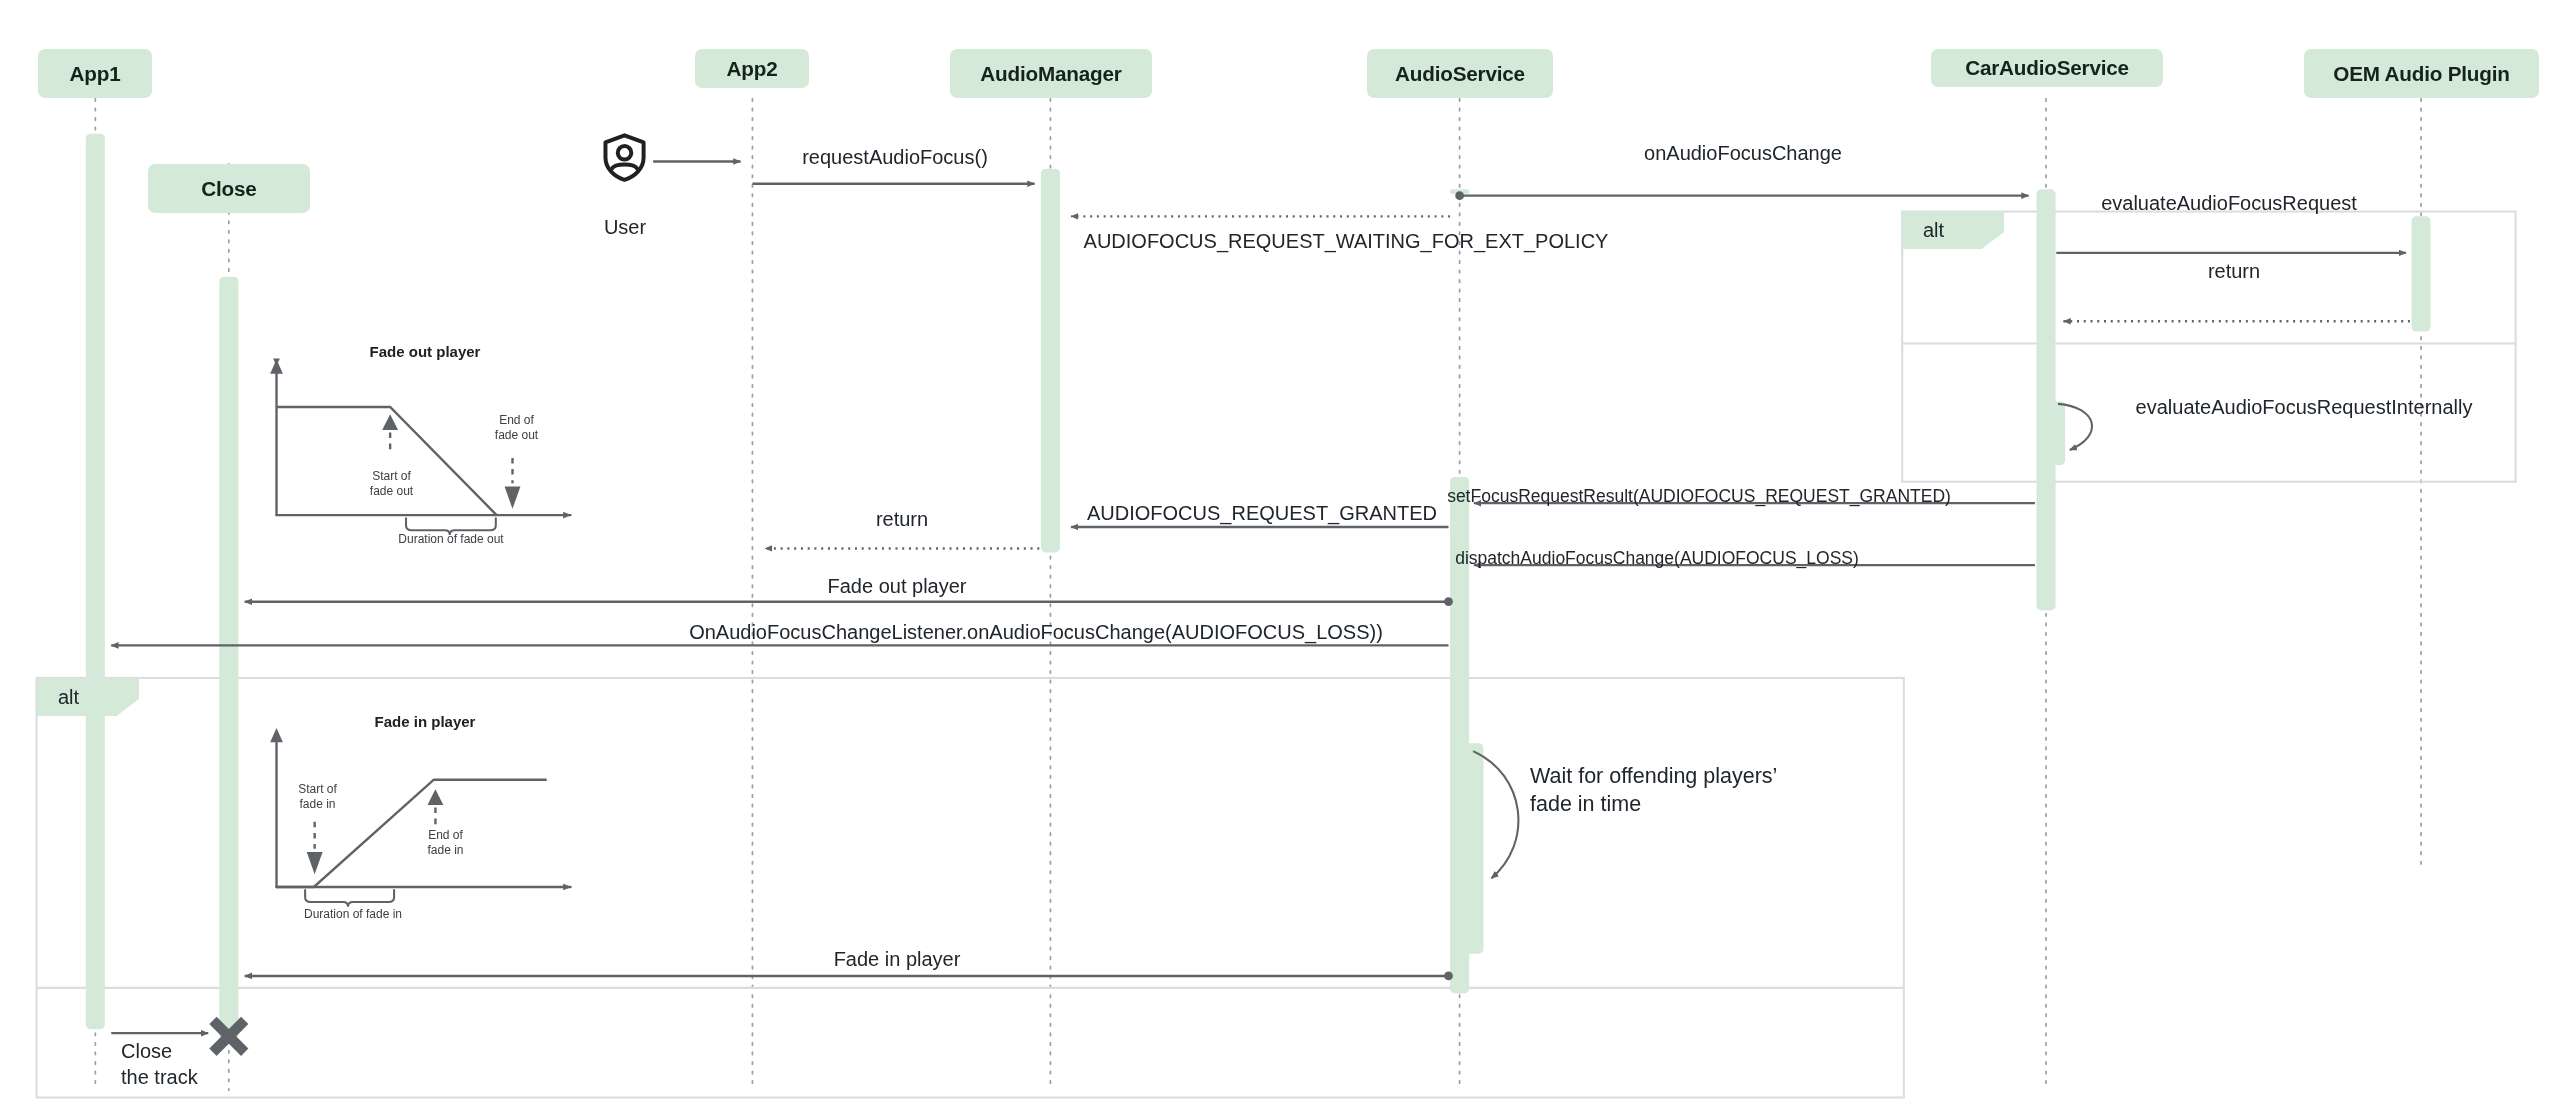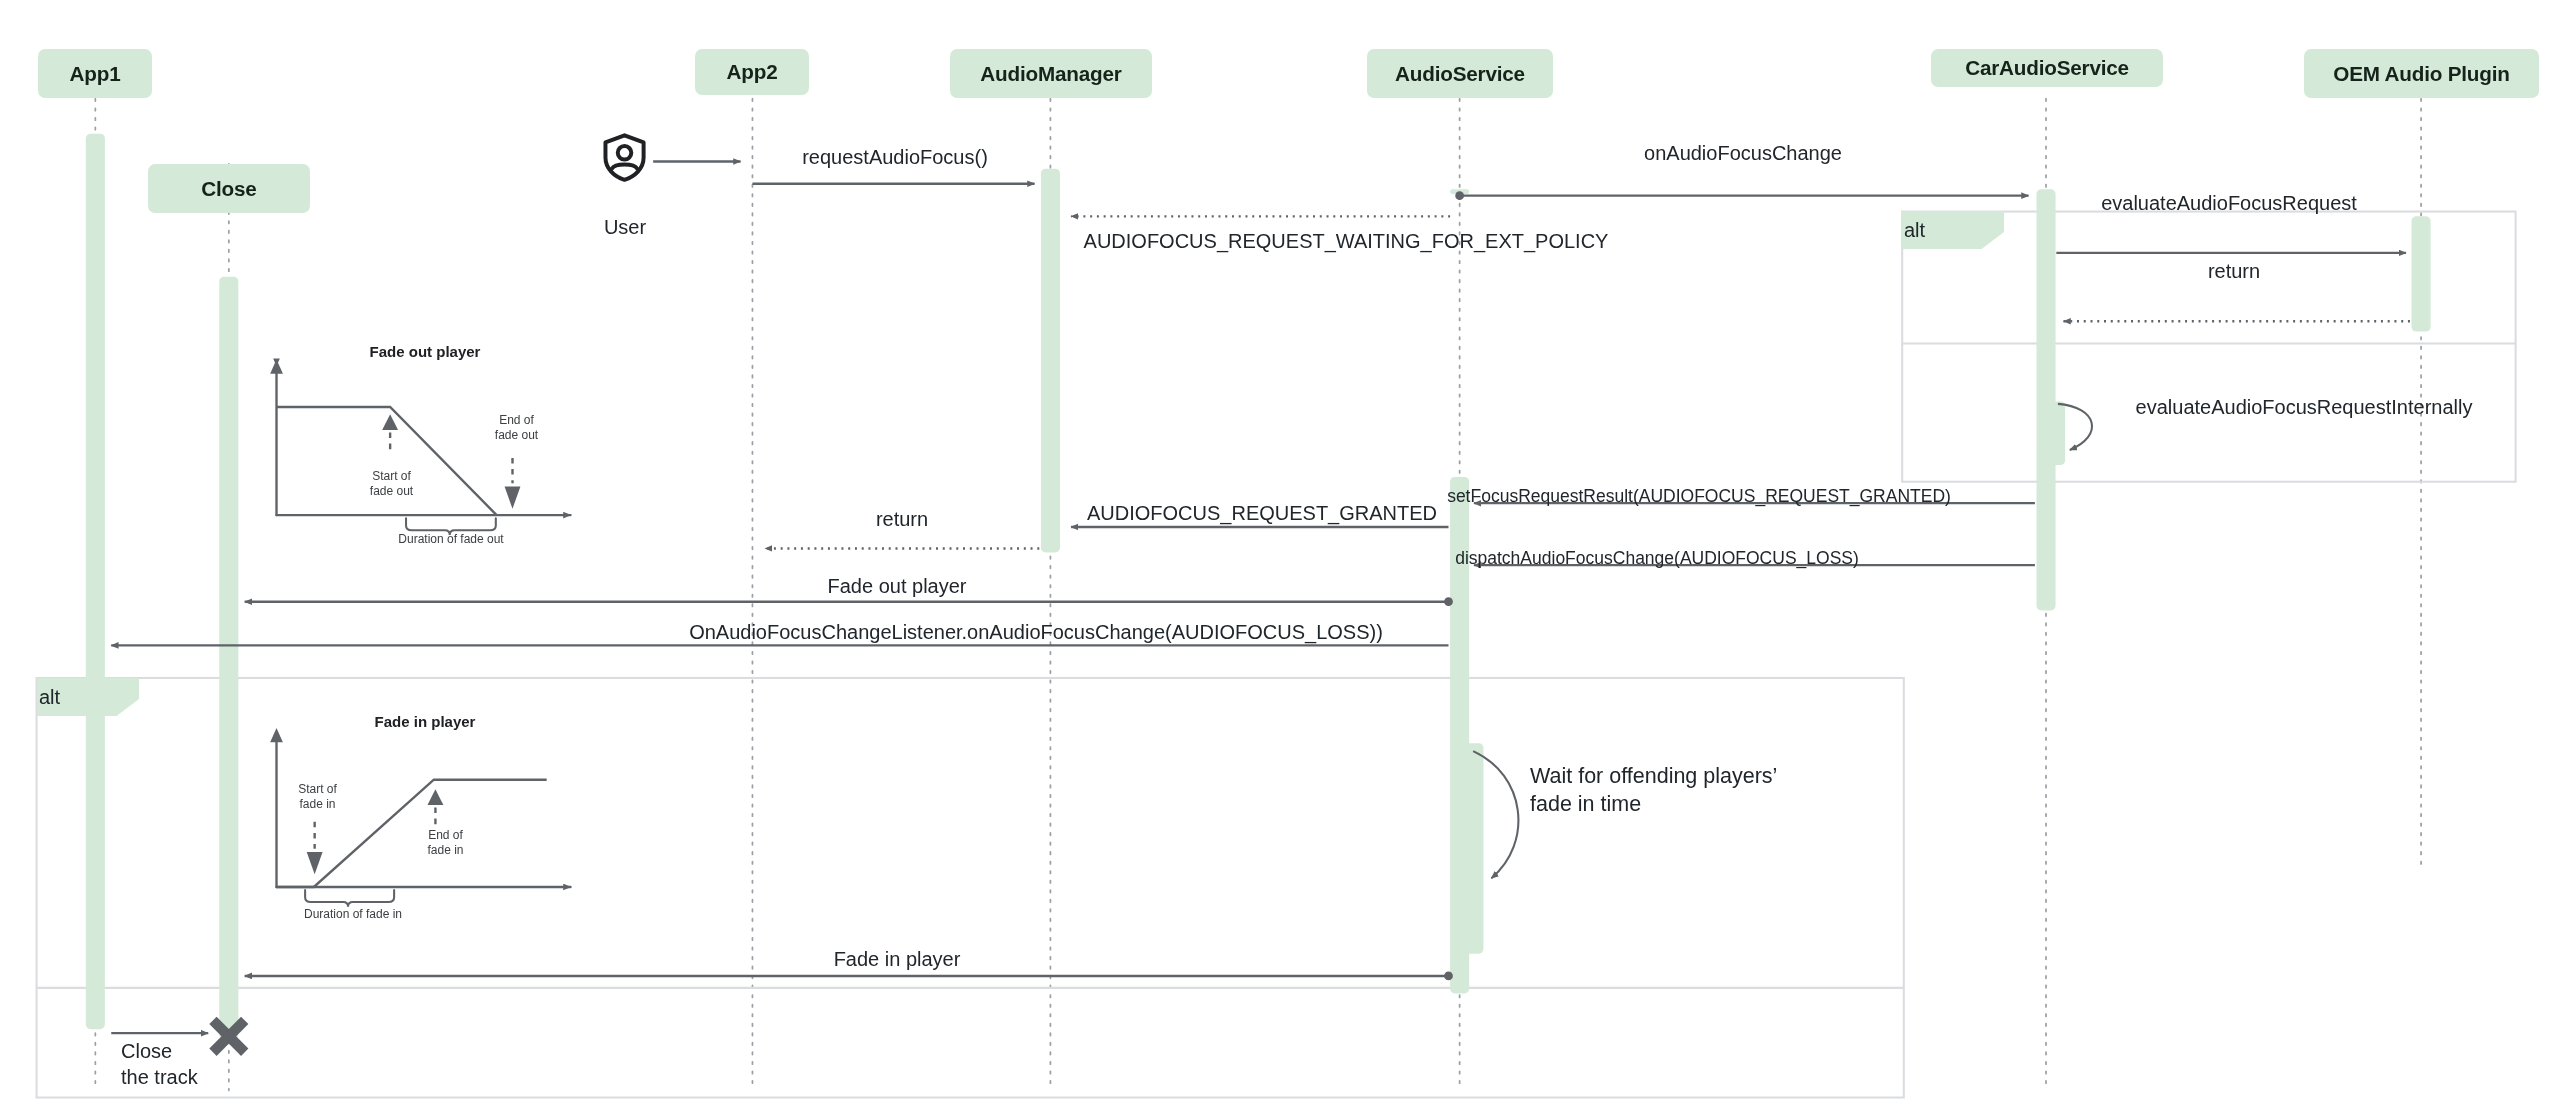--- a/index.html
+++ b/index.html
@@ -45,21 +45,21 @@
     line-height: 1.22;
   }
   .msg-label.center { transform: translateX(-50%); }
   .frag-tag {
     position: absolute;
     background: #d4e9d7;
     font-size: 20px;
     color: #20262b;
     display: flex;
     align-items: center;
-    padding-left: 2px;
+    padding-left: 21px;
     box-sizing: border-box;
     clip-path: polygon(0 0, 100% 0, 100% 55%, 78% 100%, 0 100%);
   }
   .chart-card {
     position: absolute;
     background: #f1f3f4;
     border-radius: 11px;
     box-sizing: border-box;
   }
   .chart-title {
@@ -237,21 +237,21 @@
 
   <div class="chart-card" style="left:254px; top:322px; width:342px; height:254px; z-index:-1;"></div>
   <div class="chart-card" style="left:254px; top:691px; width:342px; height:254px; z-index:-1;"></div>
 
   <div class="participant-box" style="left:38px; top:49px; width:114px; height:49px;">
     <span>App1</span>
   </div>
   <div class="participant-box" style="left:148px; top:164px; width:162px; height:49px;">
     <span>Close</span>
   </div>
-  <div class="participant-box" style="left:695px; top:49px; width:114px; height:46px;text-align:right;">
+  <div class="participant-box" style="left:695px; top:49px; width:114px; height:39px;text-align:right;">
     <span>App2</span>
   </div>
   <div class="participant-box" style="left:950px; top:49px; width:202px; height:49px;">
     <span>AudioManager</span>
   </div>
   <div class="participant-box" style="left:1367px; top:49px; width:186px; height:49px;">
     <span>AudioService</span>
   </div>
   <div class="participant-box" style="left:1931px; top:49px; width:232px; height:38px;">
     <span>CarAudioService</span>

